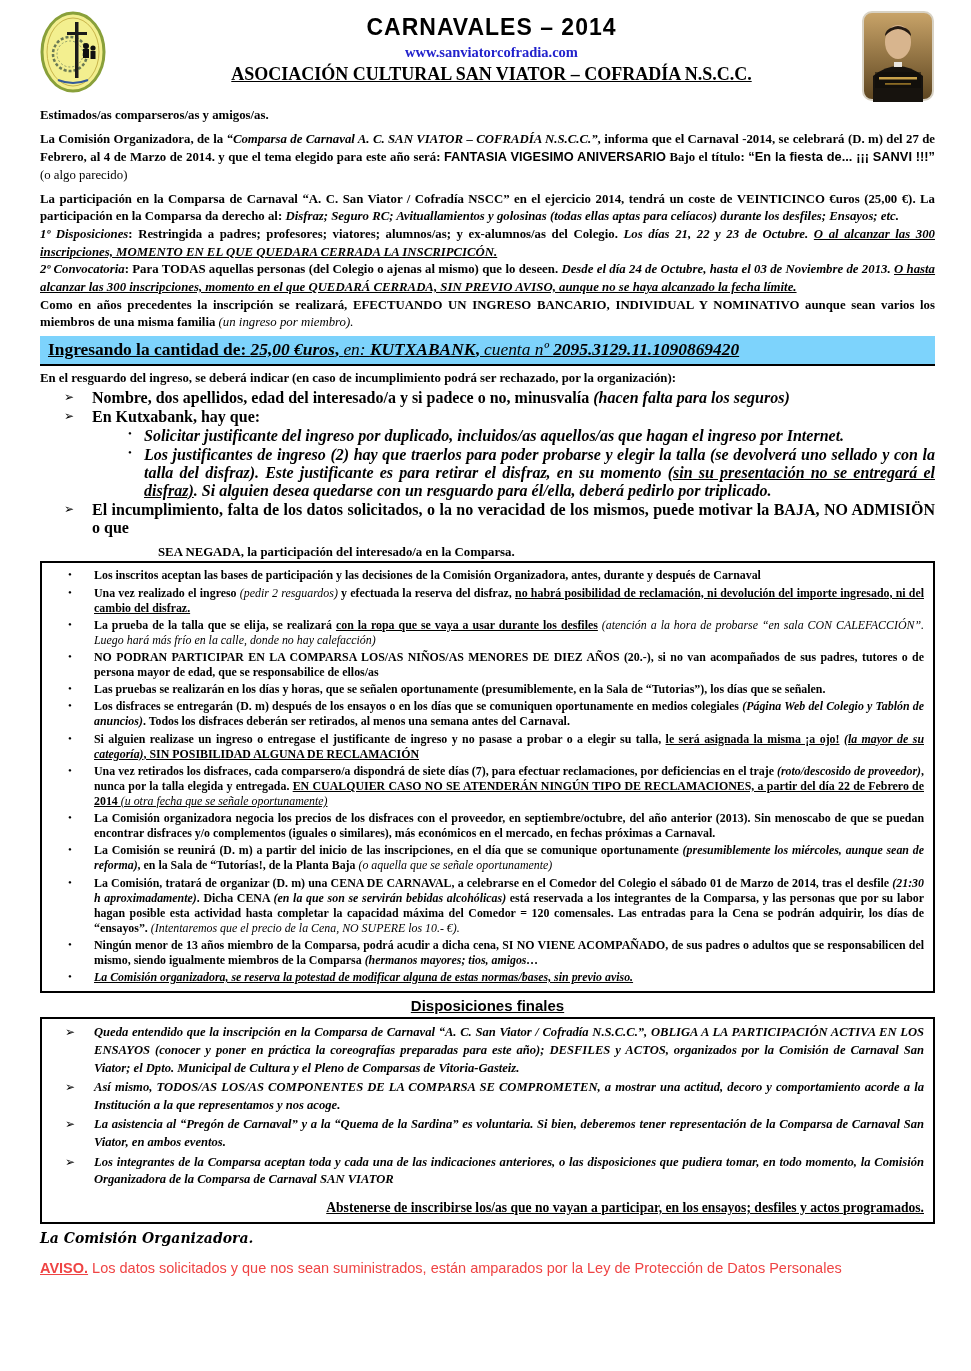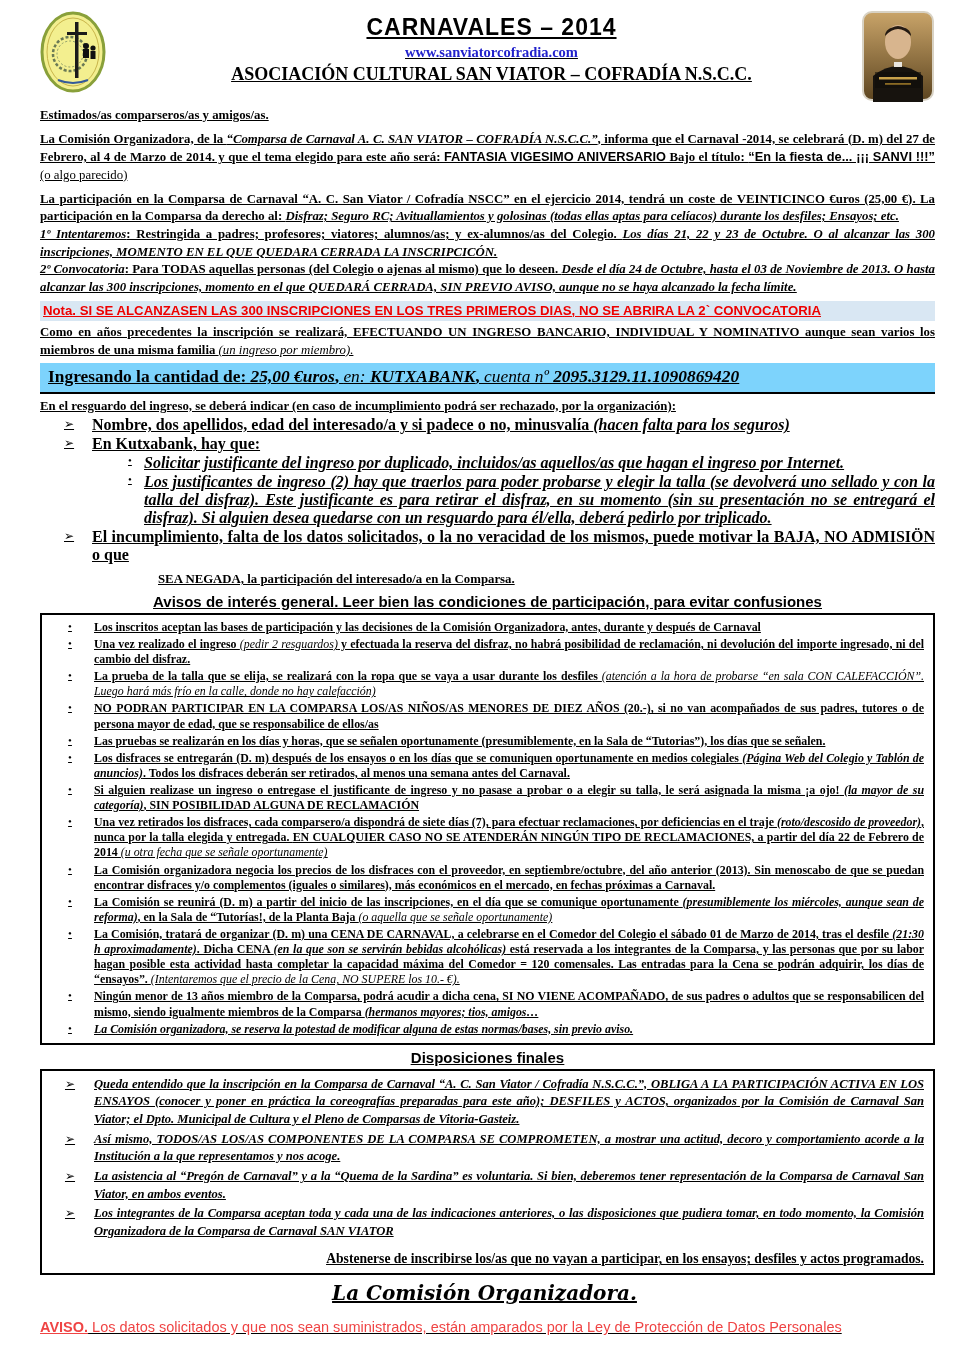--- a/index.html
+++ b/index.html
@@ -2,21 +2,20 @@
 <html><head>
 <meta charset="utf-8">
 <style>
   html,body{margin:0;padding:0;background:#ffffff;}
   .page{
     width:971px;height:1357px;box-sizing:border-box;
     margin:0 auto;background:#fff;overflow:hidden;
     padding:10px 36px 0 40px;
     font-family:"Liberation Serif","DejaVu Serif",serif;
     color:#000;
-    text-decoration:underline;
   }
   
   header{display:flex;align-items:flex-start;margin-bottom:4px;}
   .logo-wrap{flex:0 0 92px;}
   .head-center{flex:1;text-align:center;padding-top:4px;}
   .doc-title{font-family:"Liberation Sans","DejaVu Sans",sans-serif;font-weight:bold;font-size:23px;letter-spacing:1px;}
   .doc-url{color:#2222cc;font-weight:bold;font-size:14.5px;margin-top:3px;}
   .doc-org{font-weight:bold;font-size:18px;text-decoration:underline;margin-top:3px;}
   .portrait-wrap{flex:0 0 84px;display:flex;justify-content:flex-end;}
   
@@ -51,21 +50,21 @@
     text-decoration:underline;margin:4px 0 3px;
   }
   .box{border:2px solid #000;padding:3px 9px 4px 4px;}
   .box .li{margin:2px 0;}
   .avisos-box{font-size:11.9px;line-height:1.27;}
   .avisos-box .marker{flex:0 0 48px;font-size:11px;text-align:center;}
   .dispo-box{font-size:12.6px;line-height:1.4;}
   .dispo-box .marker{flex:0 0 48px;font-size:12px;text-align:center;}
   .abstenerse{text-align:right;font-size:13.6px;margin-top:10px;}
   .signature{
-    text-align:center;font-size:20px;font-weight:bold;font-style:italic;
+    text-align:left;font-size:14px;font-weight:bold;font-style:italic;
     font-family:"DejaVu Serif","Liberation Serif",serif;
     margin:6px 6px 8px 0;
   }
   .aviso{
     font-family:"Liberation Sans","DejaVu Sans",sans-serif;
     font-size:14.5px;color:#ef4444;margin-top:12px;
   }
   .aviso .s-b{font-weight:bold;}
 </style>
 </head>
@@ -110,24 +109,23 @@
         <rect x="14" y="62" width="46" height="16" fill="#0e0c09" opacity="0.55"></rect>
         <rect x="18" y="67" width="38" height="2.5" fill="#c9a24b"></rect>
         <rect x="24" y="73" width="26" height="1.8" fill="#8a6a24"></rect>
       </svg>
     </div>
   </header>
 
   <p class="mt5"><span class="s-b">Estimados/as comparseros/as y amigos/as.</span></p>
   <p class="just mt6"><span class="s-b">La Comisión Organizadora, de la </span><span class="s-b s-i">“Comparsa de Carnaval A. C. SAN VIATOR –  COFRADÍA N.S.C.C.”</span><span class="s-b">, informa que el Carnaval -2014, se celebrará (D. m)  del 27 de Febrero,  al  4 de Marzo de 2014. y que el tema elegido para este año será: </span><span class="s-b s-sans">FANTASIA VIGESIMO ANIVERSARIO</span><span class="s-b">  Bajo el  título: </span><span class="s-b s-sans">“En la fiesta de... ¡¡¡ SANVI !!!”</span><span> (o algo parecido)</span></p>
   <p class="just mt6"><span class="s-b">La participación en la Comparsa de Carnaval “A. C. San Viator / Cofradía NSCC” en el ejercicio 2014, tendrá un coste de VEINTICINCO €uros (25,00 €). La participación en la Comparsa da derecho al: </span><span class="s-b s-i">Disfraz; Seguro RC; Avituallamientos y golosinas (todas ellas aptas para celíacos) durante los desfiles; Ensayos; etc.</span></p>
-  <p class="just"><span class="s-b s-i">1º Intentaremos</span><span class="s-b">: Restringida a padres; profesores; viatores; alumnos/as; y ex-alumnos/as del Colegio. </span><span class="s-b s-i">Los días 21, 22 y 23 de Octubre. </span><span class="s-b s-i s-u">O al alcanzar las 300 inscripciones, MOMENTO EN EL QUE QUEDARA CERRADA LA INSCRIPCICÓN.</span></p>
+  <p class="just"><span class="s-b s-i">1º Disposiciones</span><span class="s-b">: Restringida a padres; profesores; viatores; alumnos/as; y ex-alumnos/as del Colegio. </span><span class="s-b s-i">Los días 21, 22 y 23 de Octubre. </span><span class="s-b s-i s-u">O al alcanzar las 300 inscripciones, MOMENTO EN EL QUE QUEDARA CERRADA LA INSCRIPCICÓN.</span></p>
   <p class="just"><span class="s-b s-i">2º Convocatoria</span><span class="s-b">: Para TODAS aquellas personas (del Colegio o ajenas al mismo) que lo deseen. </span><span class="s-b s-i">Desde el día 24 de Octubre, hasta el 03 de Noviembre de 2013. </span><span class="s-b s-i s-u">O hasta alcanzar las 300 inscripciones, momento en el que QUEDARÁ  CERRADA, SIN PREVIO AVISO, aunque no se haya alcanzado la fecha límite.</span></p>
 
-  <div class="nota"><span class="s-b s-sans s-red s-u">Nota. SI SE ALCANZASEN LAS 300 INSCRIPCIONES EN LOS TRES PRIMEROS DIAS, NO SE ABRIRA LA 2` CONVOCATORIA</span></div>
 
   <p class="just"><span class="s-b">Como en años precedentes la inscripción se realizará, EFECTUANDO UN INGRESO BANCARIO,  INDIVIDUAL Y NOMINATIVO aunque sean varios los miembros de una misma familia </span><span class="s-i">(un ingreso por miembro).</span></p>
 
   <div class="ingreso"><span class="s-b s-u">Ingresando la cantidad de: </span><span class="s-b s-i s-u">25,00 €uros</span><span class="s-b s-u">,  </span><span class="s-i s-u">en: </span><span class="s-b s-i s-u">KUTXABANK</span><span class="s-b s-u">, </span><span class="s-i s-u">cuenta nº </span><span class="s-b s-i s-u">2095.3129.11.1090869420</span></div>
 
   <p><span class="s-b">En el resguardo del ingreso, se deberá indicar (en caso de incumplimiento podrá ser rechazado, por la organización):</span></p>
   <div class="arrow-list">
       <div class="li">
         <span class="marker">➢</span>
         <span class="li-content"><span class="s-b">Nombre, dos apellidos, edad del interesado/a y si padece o no, minusvalía </span><span class="s-b s-i">(hacen falta para los seguros)</span></span>
@@ -148,21 +146,20 @@
       </div>
     </div>
   <div class="arrow-list">
       <div class="li">
         <span class="marker">➢</span>
         <span class="li-content"><span class="s-b">El incumplimiento, falta de los datos solicitados, o la no veracidad de los mismos, puede motivar la BAJA, NO ADMISIÖN o que</span></span>
       </div>
     </div>
   <p class="sea-negada"><span class="s-b">SEA NEGADA, la participación del interesado/a en la Comparsa.</span></p>
 
-  <h2 class="section-heading">Avisos de interés general.  Leer bien las condiciones de participación, para evitar confusiones</h2>
   <div class="box avisos-box">
     <div>
         <div class="li">
           <span class="marker">•</span>
           <span class="li-content"><span class="s-b">Los inscritos aceptan las bases de participación y las decisiones de la Comisión Organizadora, antes, durante y después de Carnaval</span></span>
         </div>
         <div class="li">
           <span class="marker">•</span>
           <span class="li-content"><span class="s-b">Una vez realizado el ingreso  </span><span class="s-i">(pedir 2 resguardos)</span><span class="s-b"> y efectuada la reserva del disfraz, </span><span class="s-b s-u">no habrá posibilidad de reclamación, ni devolución del importe ingresado, ni del cambio del disfraz.</span></span>
         </div>

